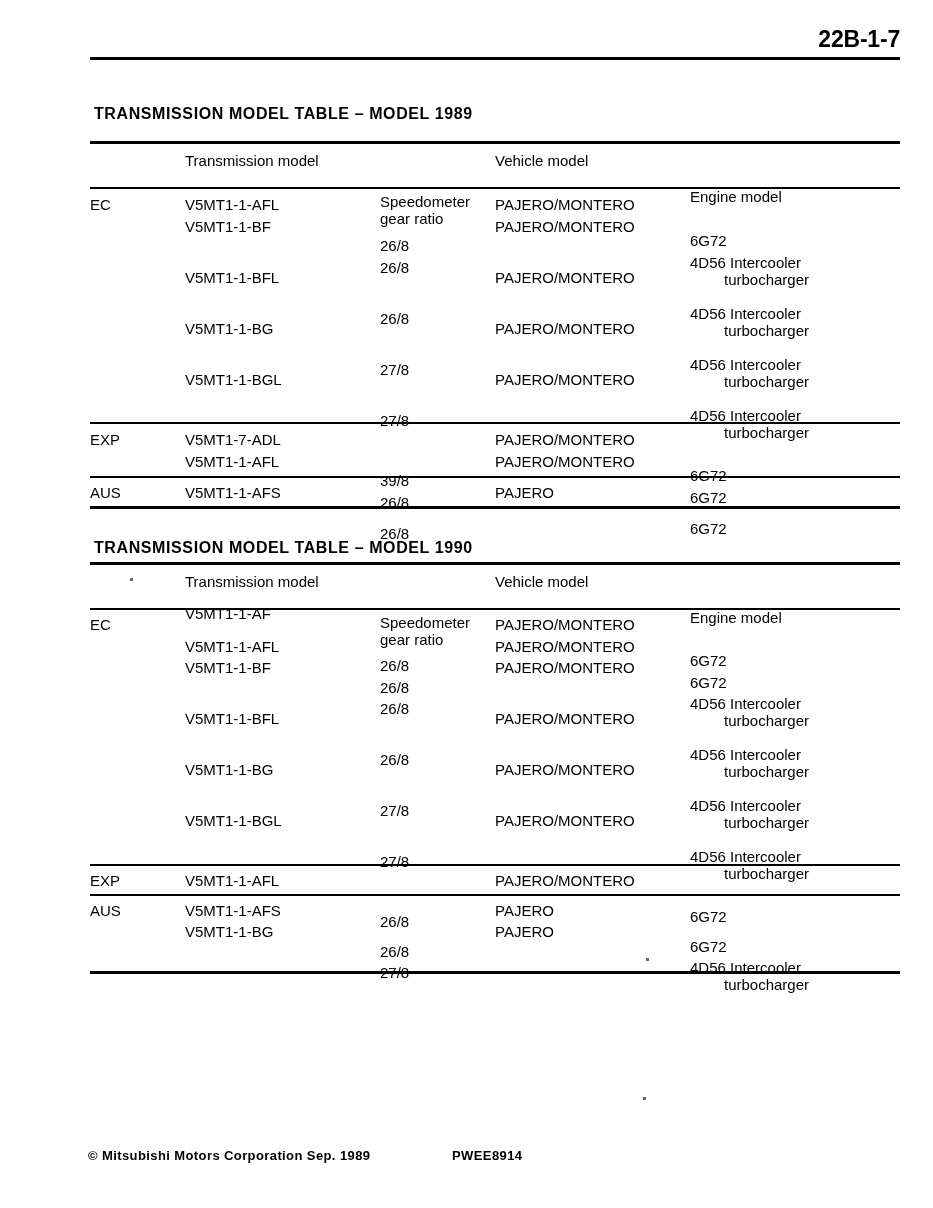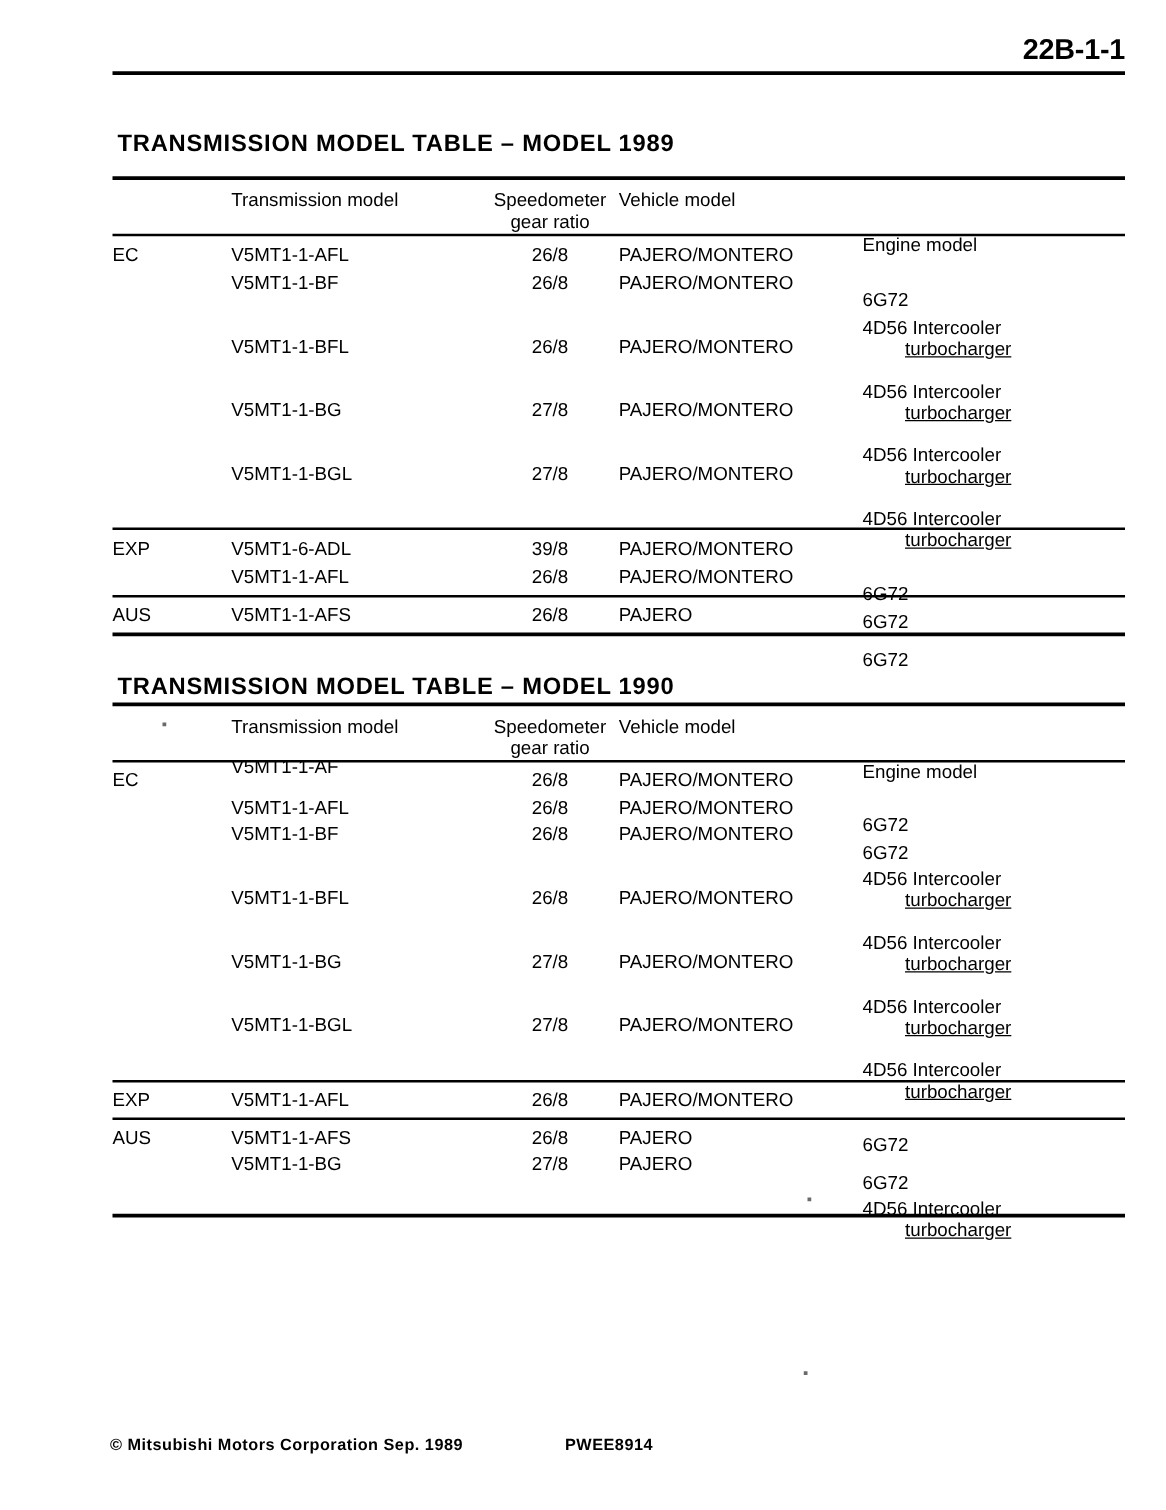--- a/index.html
+++ b/index.html
@@ -62,21 +62,21 @@
   .sec-title {
     position: absolute;
     font-weight: bold;
     font-size: 22px;
     letter-spacing: 0.2px;
     white-space: nowrap;
   }
   .tbl-title {
     position: absolute;
     font-weight: bold;
-    font-size: 19px;
+    font-size: 16px;
     letter-spacing: 0.6px;
     white-space: nowrap;
   }
 
   
   .tbl { position: absolute; left: 90px; width: 810px; }
   .rule {
     position: absolute;
     left: 0;
     width: 810px;
@@ -86,28 +86,27 @@
   .rule.thin  { height: 2px; }
 
   .cell {
     position: absolute;
     font-size: 15px;
     white-space: nowrap;
     line-height: 17px;
   }
   .c-region { left: 0; }
   .c-model  { left: 95px; }
-  .c-speed  { left: 290px; width: 120px; text-align: center; }
+  .c-speed  { left: 290px; width: 120px; text-align: left; margin-top: 41px; }
   .c-vehicle{ left: 405px; }
   .c-engine { left: 600px; margin-top: 36px; }
 
   .engine-sub {
     display: block;
     padding-left: 34px;
-    text-decoration: underline;
   }
 
   .footer-left {
     position: absolute;
     left: 88px;
     bottom: 45px;
     font-size: 13px;
     font-weight: bold;
     letter-spacing: 0.4px;
     white-space: nowrap;
@@ -127,21 +126,21 @@
     width: 3px;
     height: 3px;
   }
 </style>
 </head>
 <body>
 
 <div class="page">
 
   <div class="hdr">
-    <div class="hdr-page">22B-1-1</div>
+    <div class="hdr-page">22B-1-7</div>
   </div>
   <div class="hdr-rule"></div>
 
 
   <div class="tbl-title" style="left:94px; top:105px;">TRANSMISSION  MODEL  TABLE  –  MODEL  1989</div>
 
   <div class="tbl" style="top:0;">
 
     <div class="rule thick" style="top:141px;"></div>
 
@@ -177,21 +176,21 @@
 
     <div class="cell c-model" style="top:371px;">V5MT1-1-BGL</div>
     <div class="cell c-speed" style="top:371px;">27/8</div>
     <div class="cell c-vehicle" style="top:371px;">PAJERO/MONTERO</div>
     <div class="cell c-engine" style="top:371px;"><span>4D56 Intercooler</span><span class="engine-sub">turbocharger</span></div>
 
     <div class="rule thin" style="top:422px;"></div>
 
     <div class="cell c-region" style="top:431px;">EXP</div>
 
-    <div class="cell c-model" style="top:431px;">V5MT1-6-ADL</div>
+    <div class="cell c-model" style="top:431px;">V5MT1-7-ADL</div>
     <div class="cell c-speed" style="top:431px;">39/8</div>
     <div class="cell c-vehicle" style="top:431px;">PAJERO/MONTERO</div>
     <div class="cell c-engine" style="top:431px;">6G72</div>
 
     <div class="cell c-model" style="top:453px;">V5MT1-1-AFL</div>
     <div class="cell c-speed" style="top:453px;">26/8</div>
     <div class="cell c-vehicle" style="top:453px;">PAJERO/MONTERO</div>
     <div class="cell c-engine" style="top:453px;">6G72</div>
 
     <div class="rule thin" style="top:476px;"></div>

